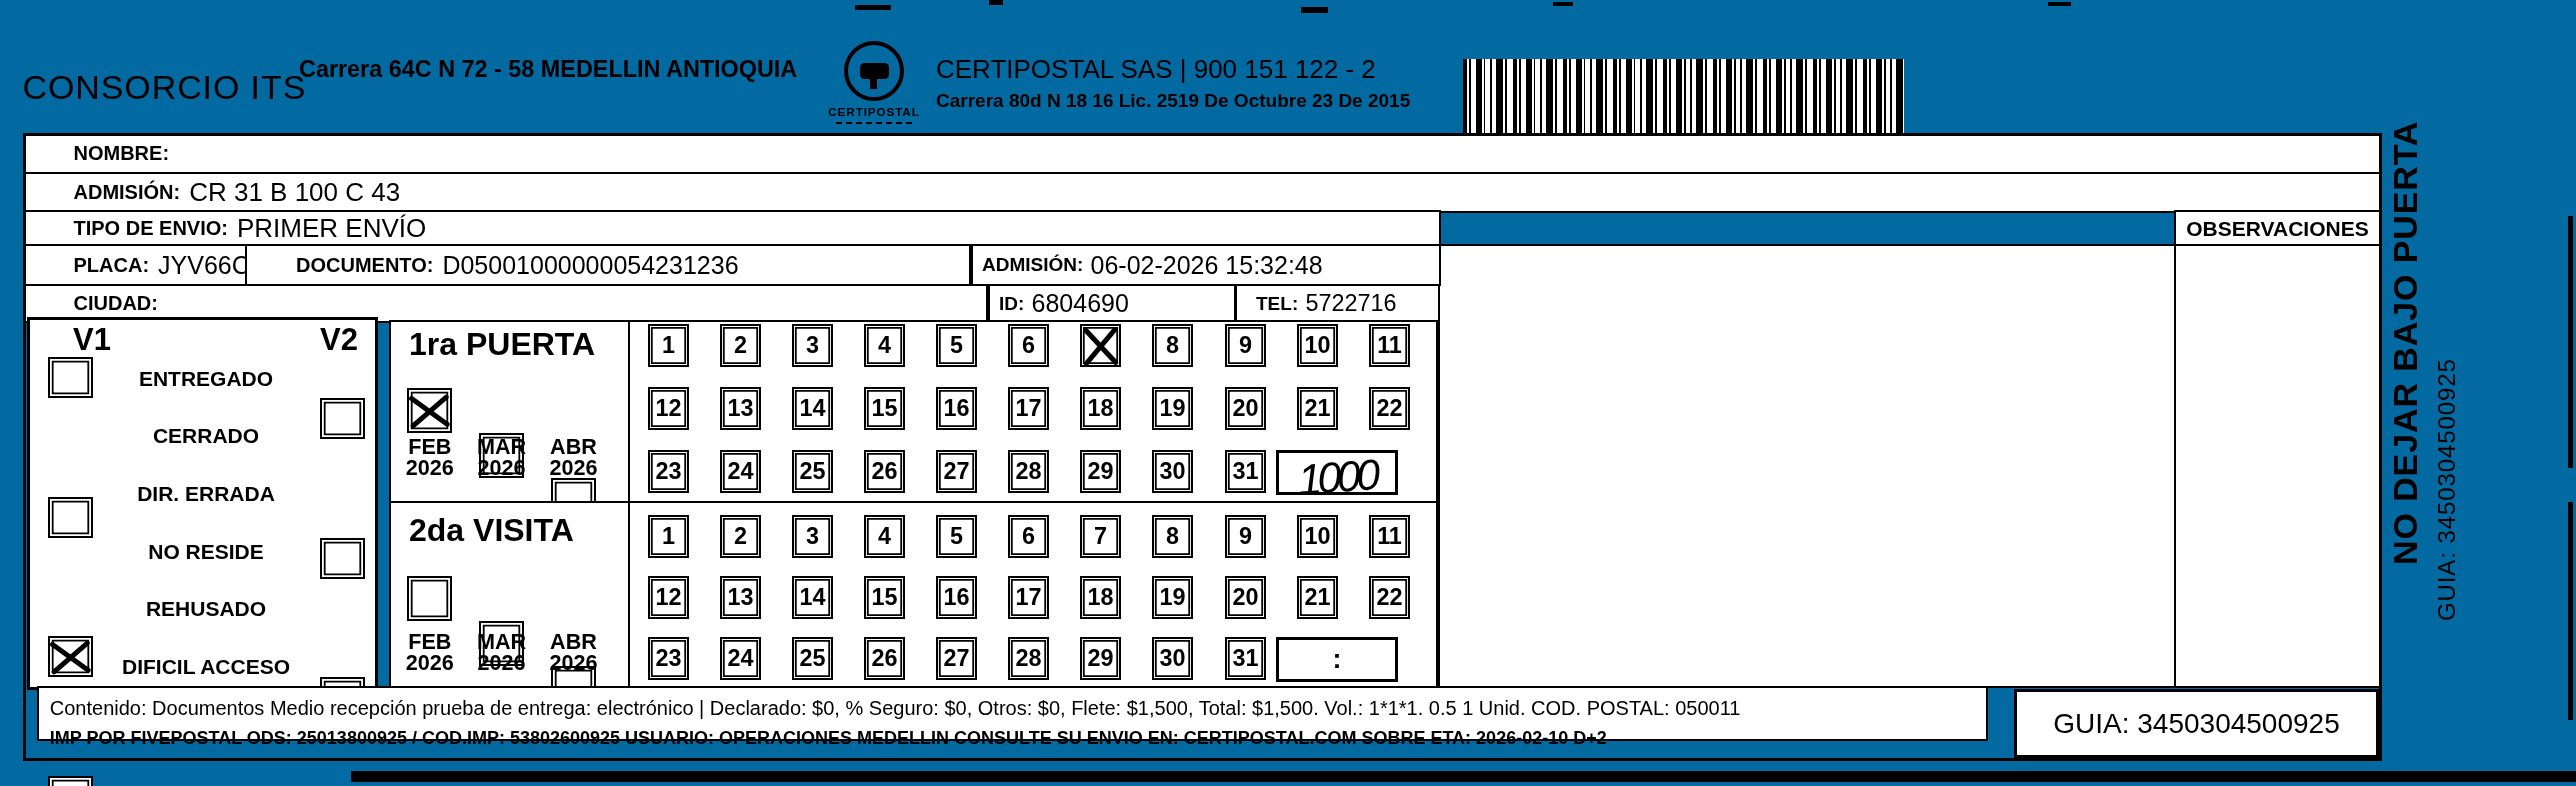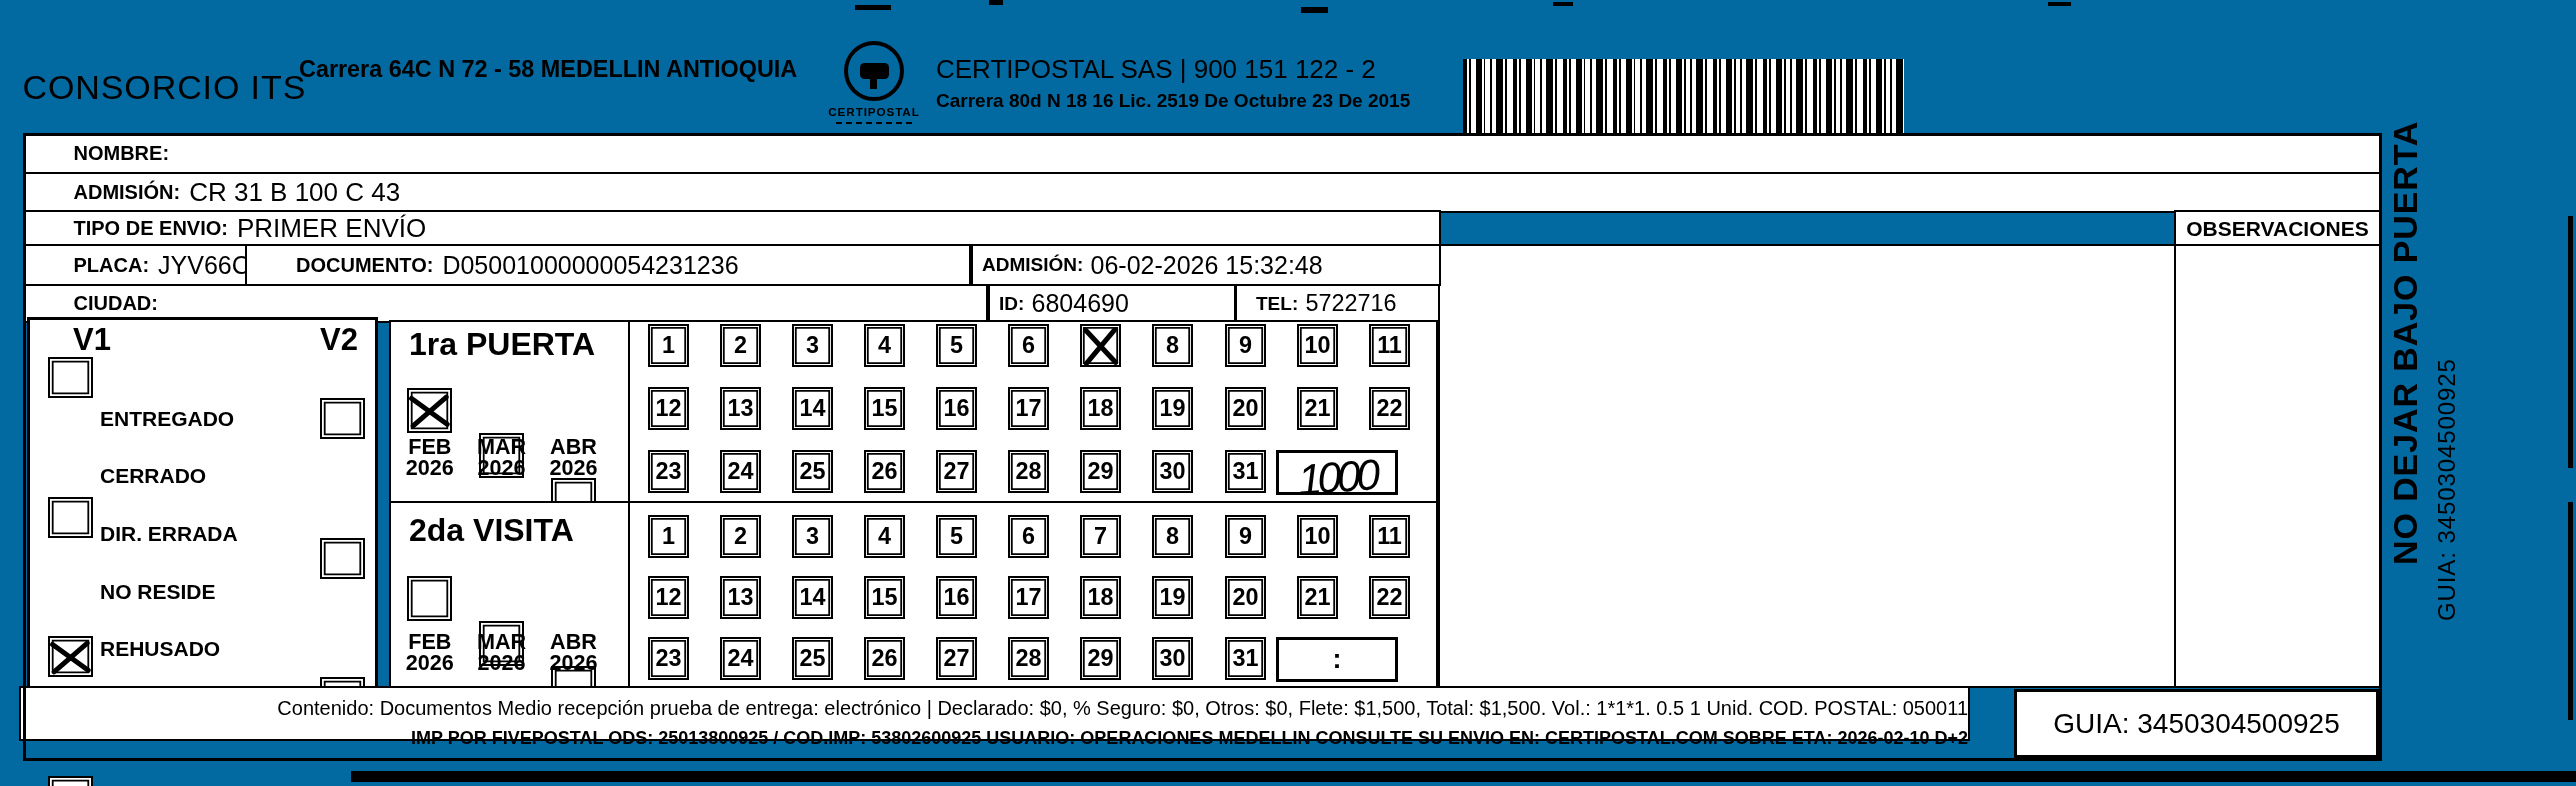--- a/index.html
+++ b/index.html
@@ -37,21 +37,21 @@
   .bodybox{border:2.7px solid #000;background:#fff;box-sizing:border-box;}
   .outer-border{border:3.6px solid #000;box-sizing:border-box;pointer-events:none;}
   
   .chk{border:2.7px solid #000;background:#fff;box-sizing:border-box;position:relative;
     box-shadow:inset 0 0 0 1.8px #fff, inset 0 0 0 3.6px #000;}
   .x-mark::before,.x-mark::after{content:"";position:absolute;left:-10%;width:120%;
     top:46%;height:4.5px;background:#000;border-radius:3.6px;}
   .x-mark::before{transform:rotate(36deg);}
   .x-mark::after{transform:rotate(-41deg);}
   .v-title{font-size:31px;font-weight:700;}
-  .opt-label{font-size:21px;font-weight:700;margin-top:40px;}
+  .opt-label{font-size:21px;font-weight:700;text-align:center;}
   
   .visit-box{border:2.7px solid #000;box-sizing:border-box;background:#fff;}
   .visit-title{font-size:32px;font-weight:700;white-space:nowrap;}
   .month-label{font-size:21.6px;font-weight:700;text-align:center;line-height:21.6px;}
   .day-cell{position:absolute;width:41px;height:43px;border:2.7px solid #000;box-sizing:border-box;
     background:#fff;display:flex;align-items:center;justify-content:center;
     font-size:23.4px;font-weight:700;box-shadow:inset 0 0 0 0.9px #fff, inset 0 0 0 2.7px #000;}
   .day-crossed{color:transparent;}
   .scrawl-x{position:absolute;inset:-3.6px;}
   .scrawl-x::before,.scrawl-x::after{content:"";position:absolute;left:-6%;width:112%;
@@ -195,21 +195,21 @@
       <div class="abs month-label" style="left: 78px; top: 149px; width: 65px;">2026</div>
       <div class="abs chk" style="left: 160px; top: 73px; width: 45px; height: 45px;"></div>
       <div class="abs month-label" style="left: 150px; top: 128px; width: 65px;">ABR</div>
       <div class="abs month-label" style="left: 150px; top: 149px; width: 65px;">2026</div>
     </div>
   <div class="abs bodybox" style="left:628px;top:501px;width:810px;height:188px;"></div>
   <div class="time-box" style="left:1276px;top:637px;">
     <span class="colon">:</span>
   </div>
 
-  <div class="abs bodybox" style="left:19px;top:686px;width:1951px;height:55px;padding:9px 0 0 10.8px;text-align:right;">
+  <div class="abs bodybox" style="left:37px;top:686px;width:1951px;height:55px;padding:9px 0 0 10.8px;">
     <div class="foot-line1">Contenido: Documentos Medio recepción prueba de entrega: electrónico | Declarado: $0, % Seguro: $0, Otros: $0, Flete: $1,500, Total: $1,500. Vol.: 1*1*1. 0.5 1 Unid. COD. POSTAL: 050011</div>
     <div class="foot-line2">IMP POR FIVEPOSTAL ODS: 25013800925 / COD.IMP: 53802600925 USUARIO: OPERACIONES MEDELLIN CONSULTE SU ENVIO EN: CERTIPOSTAL.COM SOBRE ETA: 2026-02-10 D+2</div>
   </div>
   <div class="abs guia-box" style="left:2014px;top:689px;width:365px;height:69px;">GUIA: 3450304500925</div>
 
   <div class="abs outer-border" style="left:22.5px;top:133px;width:2359px;height:628px;"></div>
 
   <div class="abs vert side-warning" style="left:2386px;top:169px;height:396px;">NO DEJAR BAJO PUERTA</div>
   <div class="abs vert side-guia" style="left:2433px;top:225px;height:396px;">GUIA: 3450304500925</div>
 

